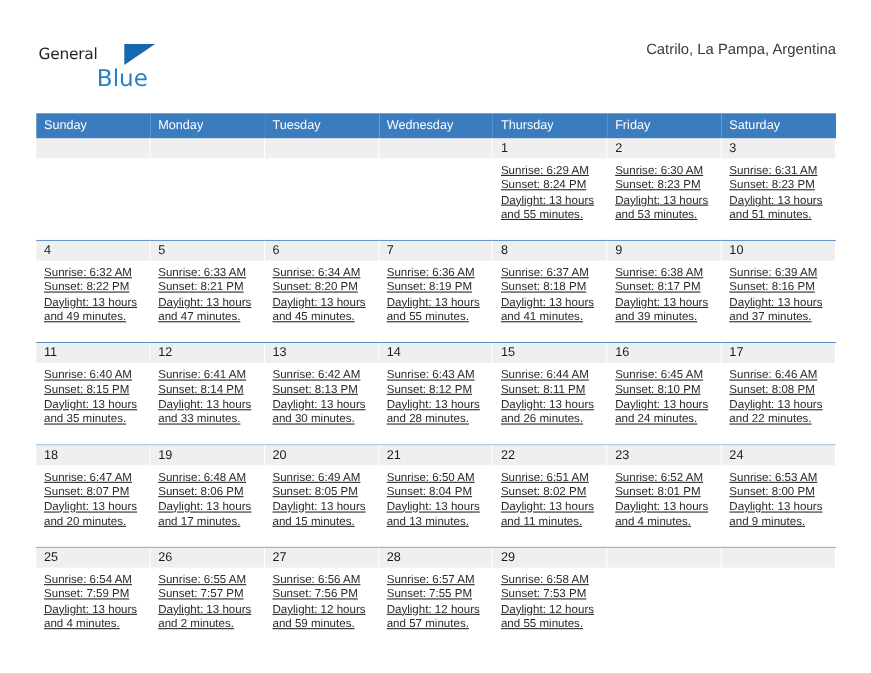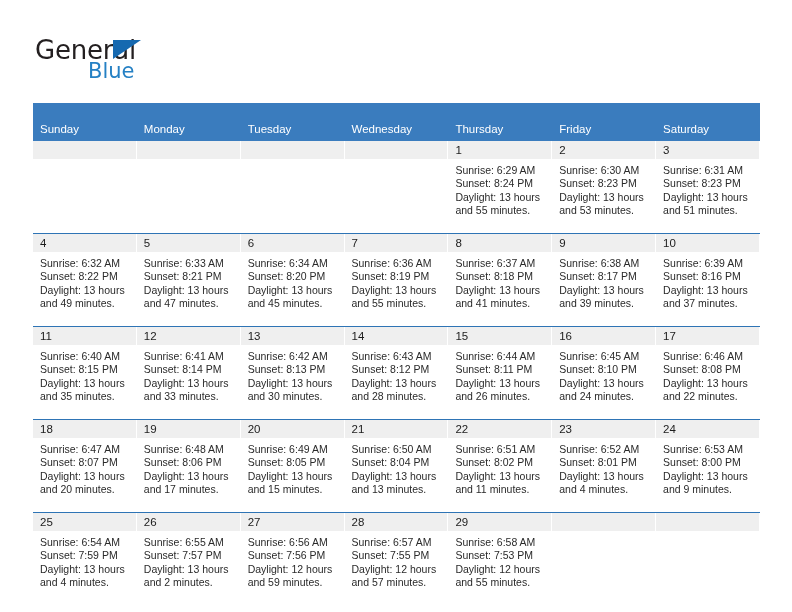--- a/index.html
+++ b/index.html
@@ -33,21 +33,21 @@
     position: absolute;
     left: 0;
     top: 8px;
     width: 230px;
     height: 54px;
   }
   .brand-general {
     position: absolute;
     left: 2px;
     top: 0px;
-    font-size: 26px;
+    font-size: 14px;
     letter-spacing: -0.2px;
     color: #231f20;
     font-family: "DejaVu Sans", sans-serif;
     font-weight: 400;
     line-height: 24px;
   }
   .brand-tri {
     position: absolute;
     left: 80px;
     top: 2px;
@@ -98,21 +98,21 @@
     table-layout: fixed;
   }
   .cal col { width: 103.857px; }
 
   .cal thead th {
     background: #3a7cbe;
     color: #ffffff;
     font-size: 11.5px;
     font-weight: 400;
     text-align: left;
-    padding: 20px 0 6px 7px;
+    padding: 5px 0 6px 7px;
     height: 12px;
     border: none;
     font-family: "Liberation Sans", sans-serif;
   }
 
   .cal td {
     vertical-align: top;
     padding: 0;
     border: none;
     border-top: 1.6px solid #2e74b5;
@@ -138,38 +138,40 @@
     font-size: 11.5px;
     line-height: 14px;
     color: #1c1c1c;
     font-weight: 400;
   }
   .cell-body {
     padding: 5px 6px 0 7px;
     font-size: 10.5px;
     line-height: 13.4px;
     color: #2a2a2a;
+    text-decoration: underline;
   }
   .cell-body div { white-space: nowrap; }
   .cell.empty .daynum-band .daynum { color: transparent; }
 </style>
 </head>
 <body>
 
 <div class="page">
 
   <div class="topbar">
 
     <div class="brand">
       <span class="brand-general">General</span>
       <span class="brand-tri"></span>
       <span class="brand-blue">Blue</span>
     </div>
 
     <div class="title-wrap">
+      <div class="cal-subtitle">Catrilo, La Pampa, Argentina</div>
     </div>
 
   </div>
 
   <table class="cal">
     <colgroup>
       <col>
         <col>
         <col>
         <col>

